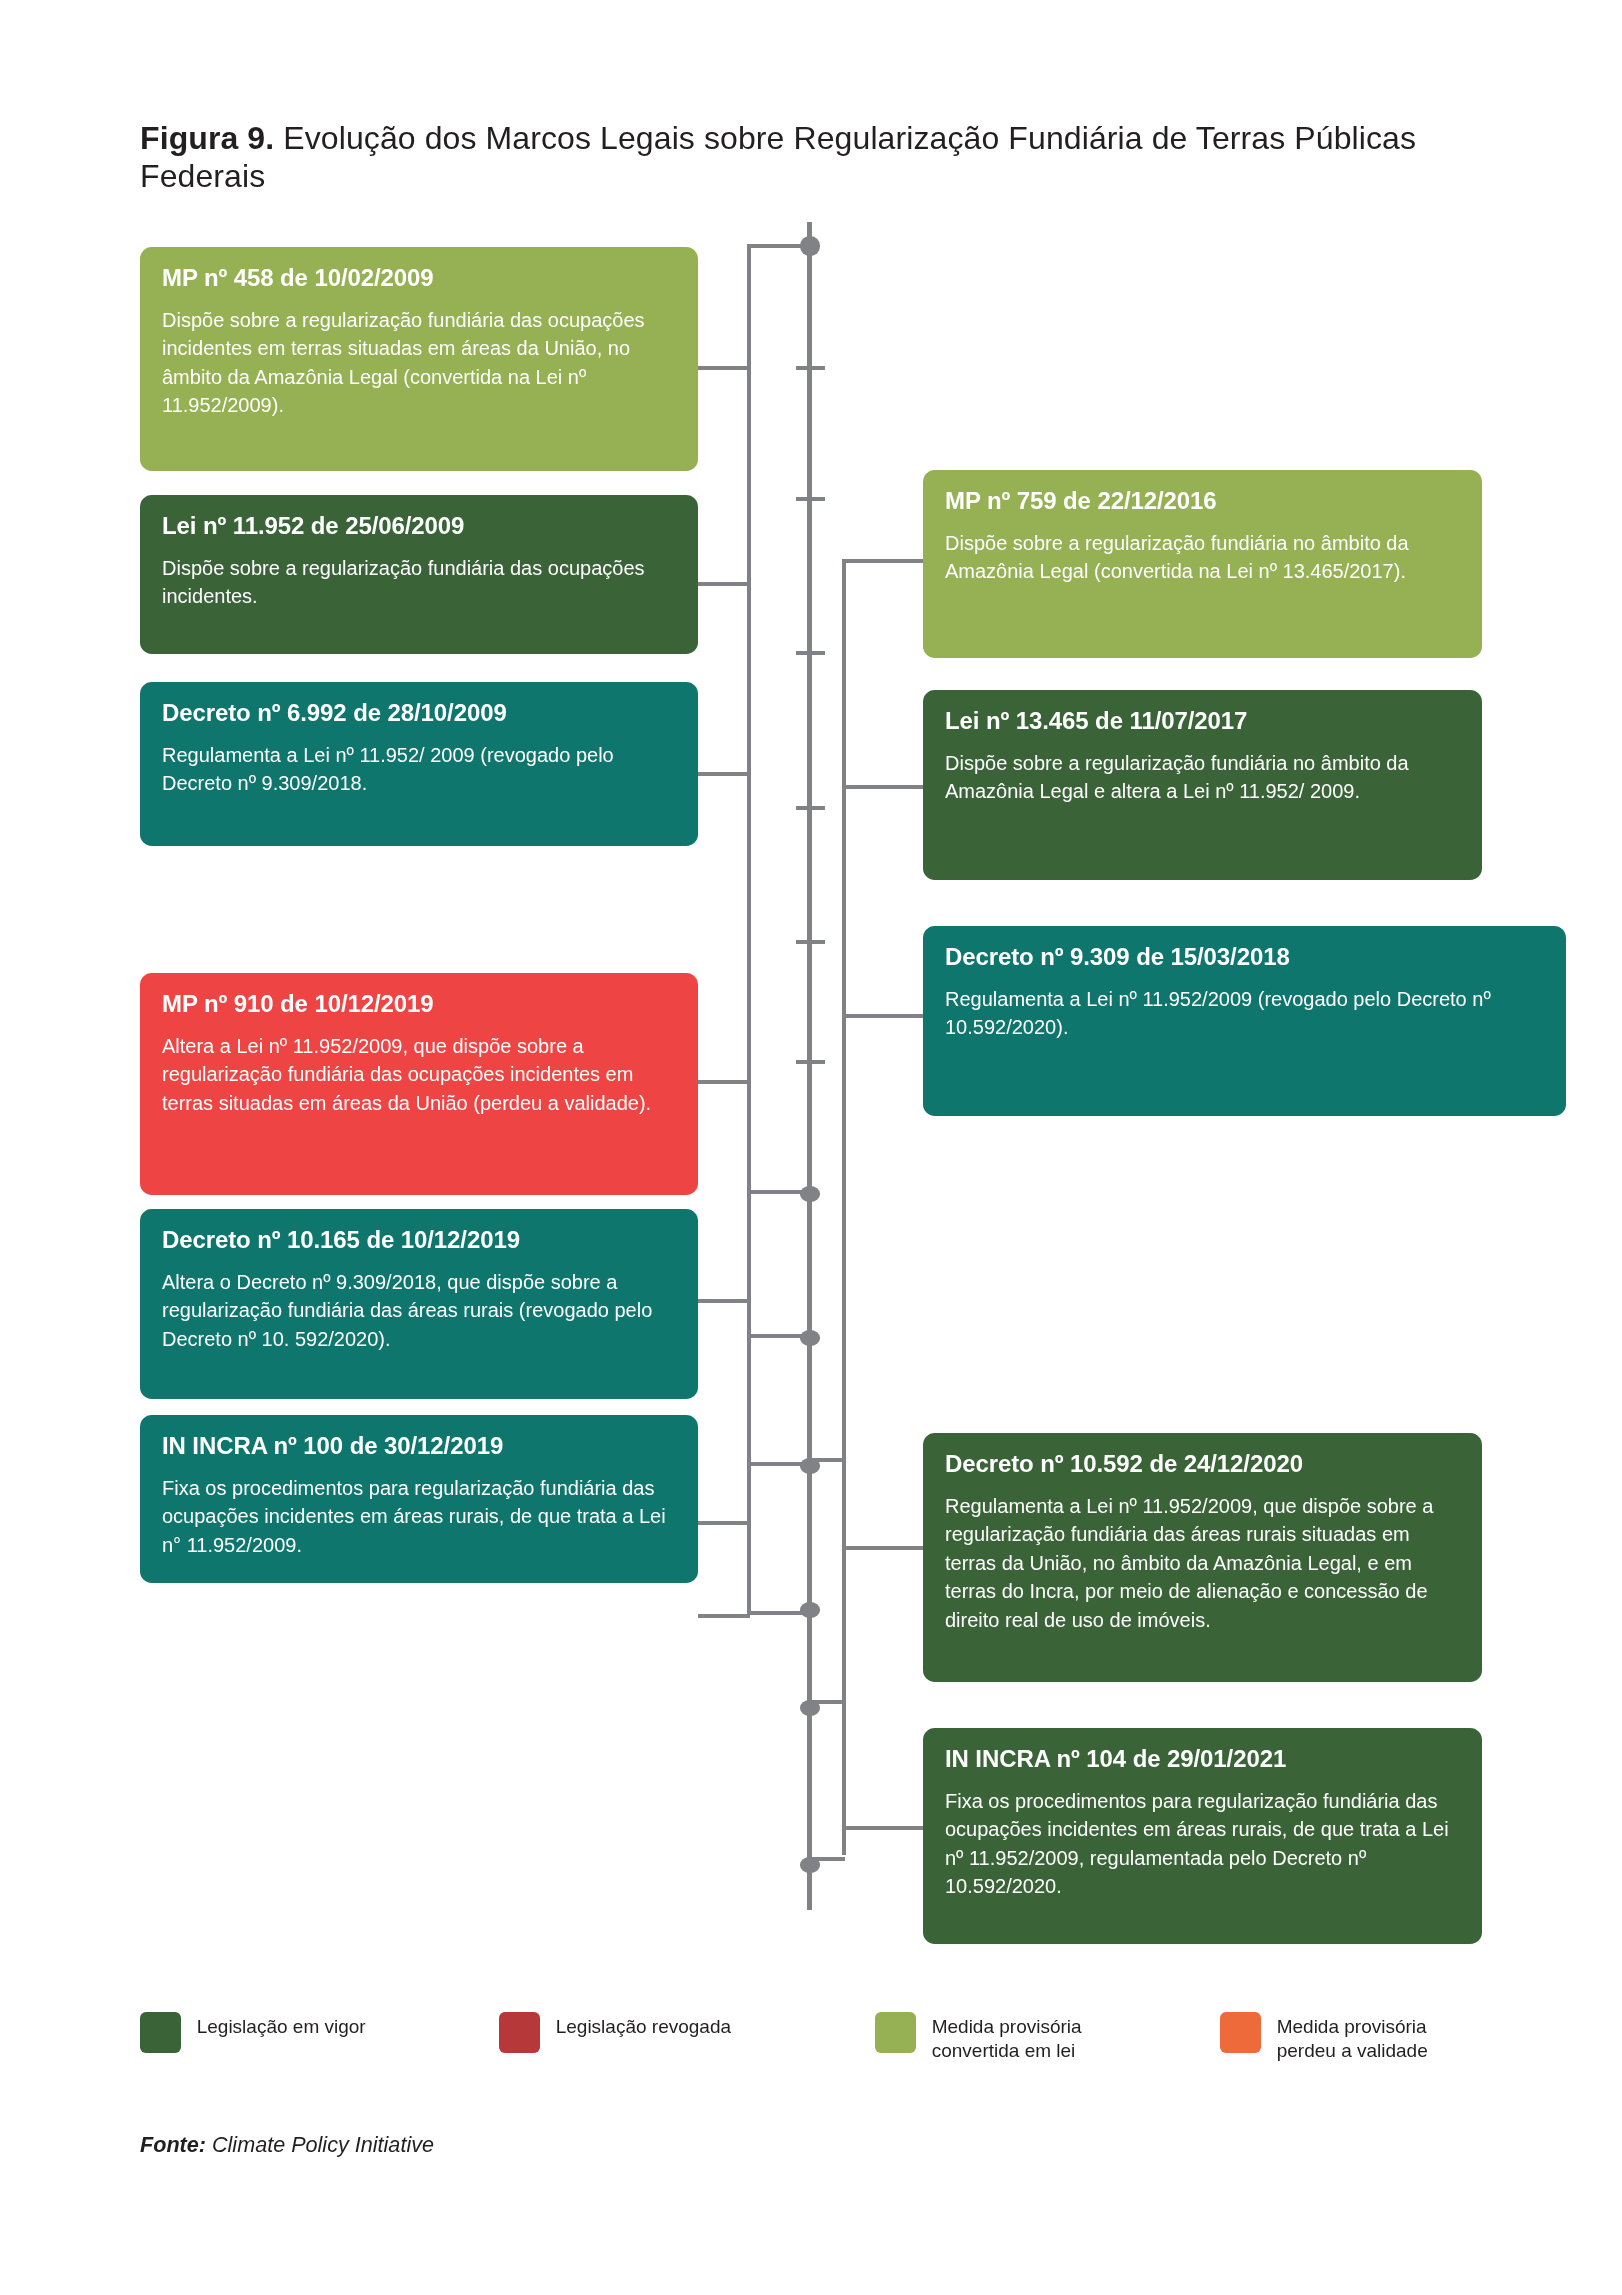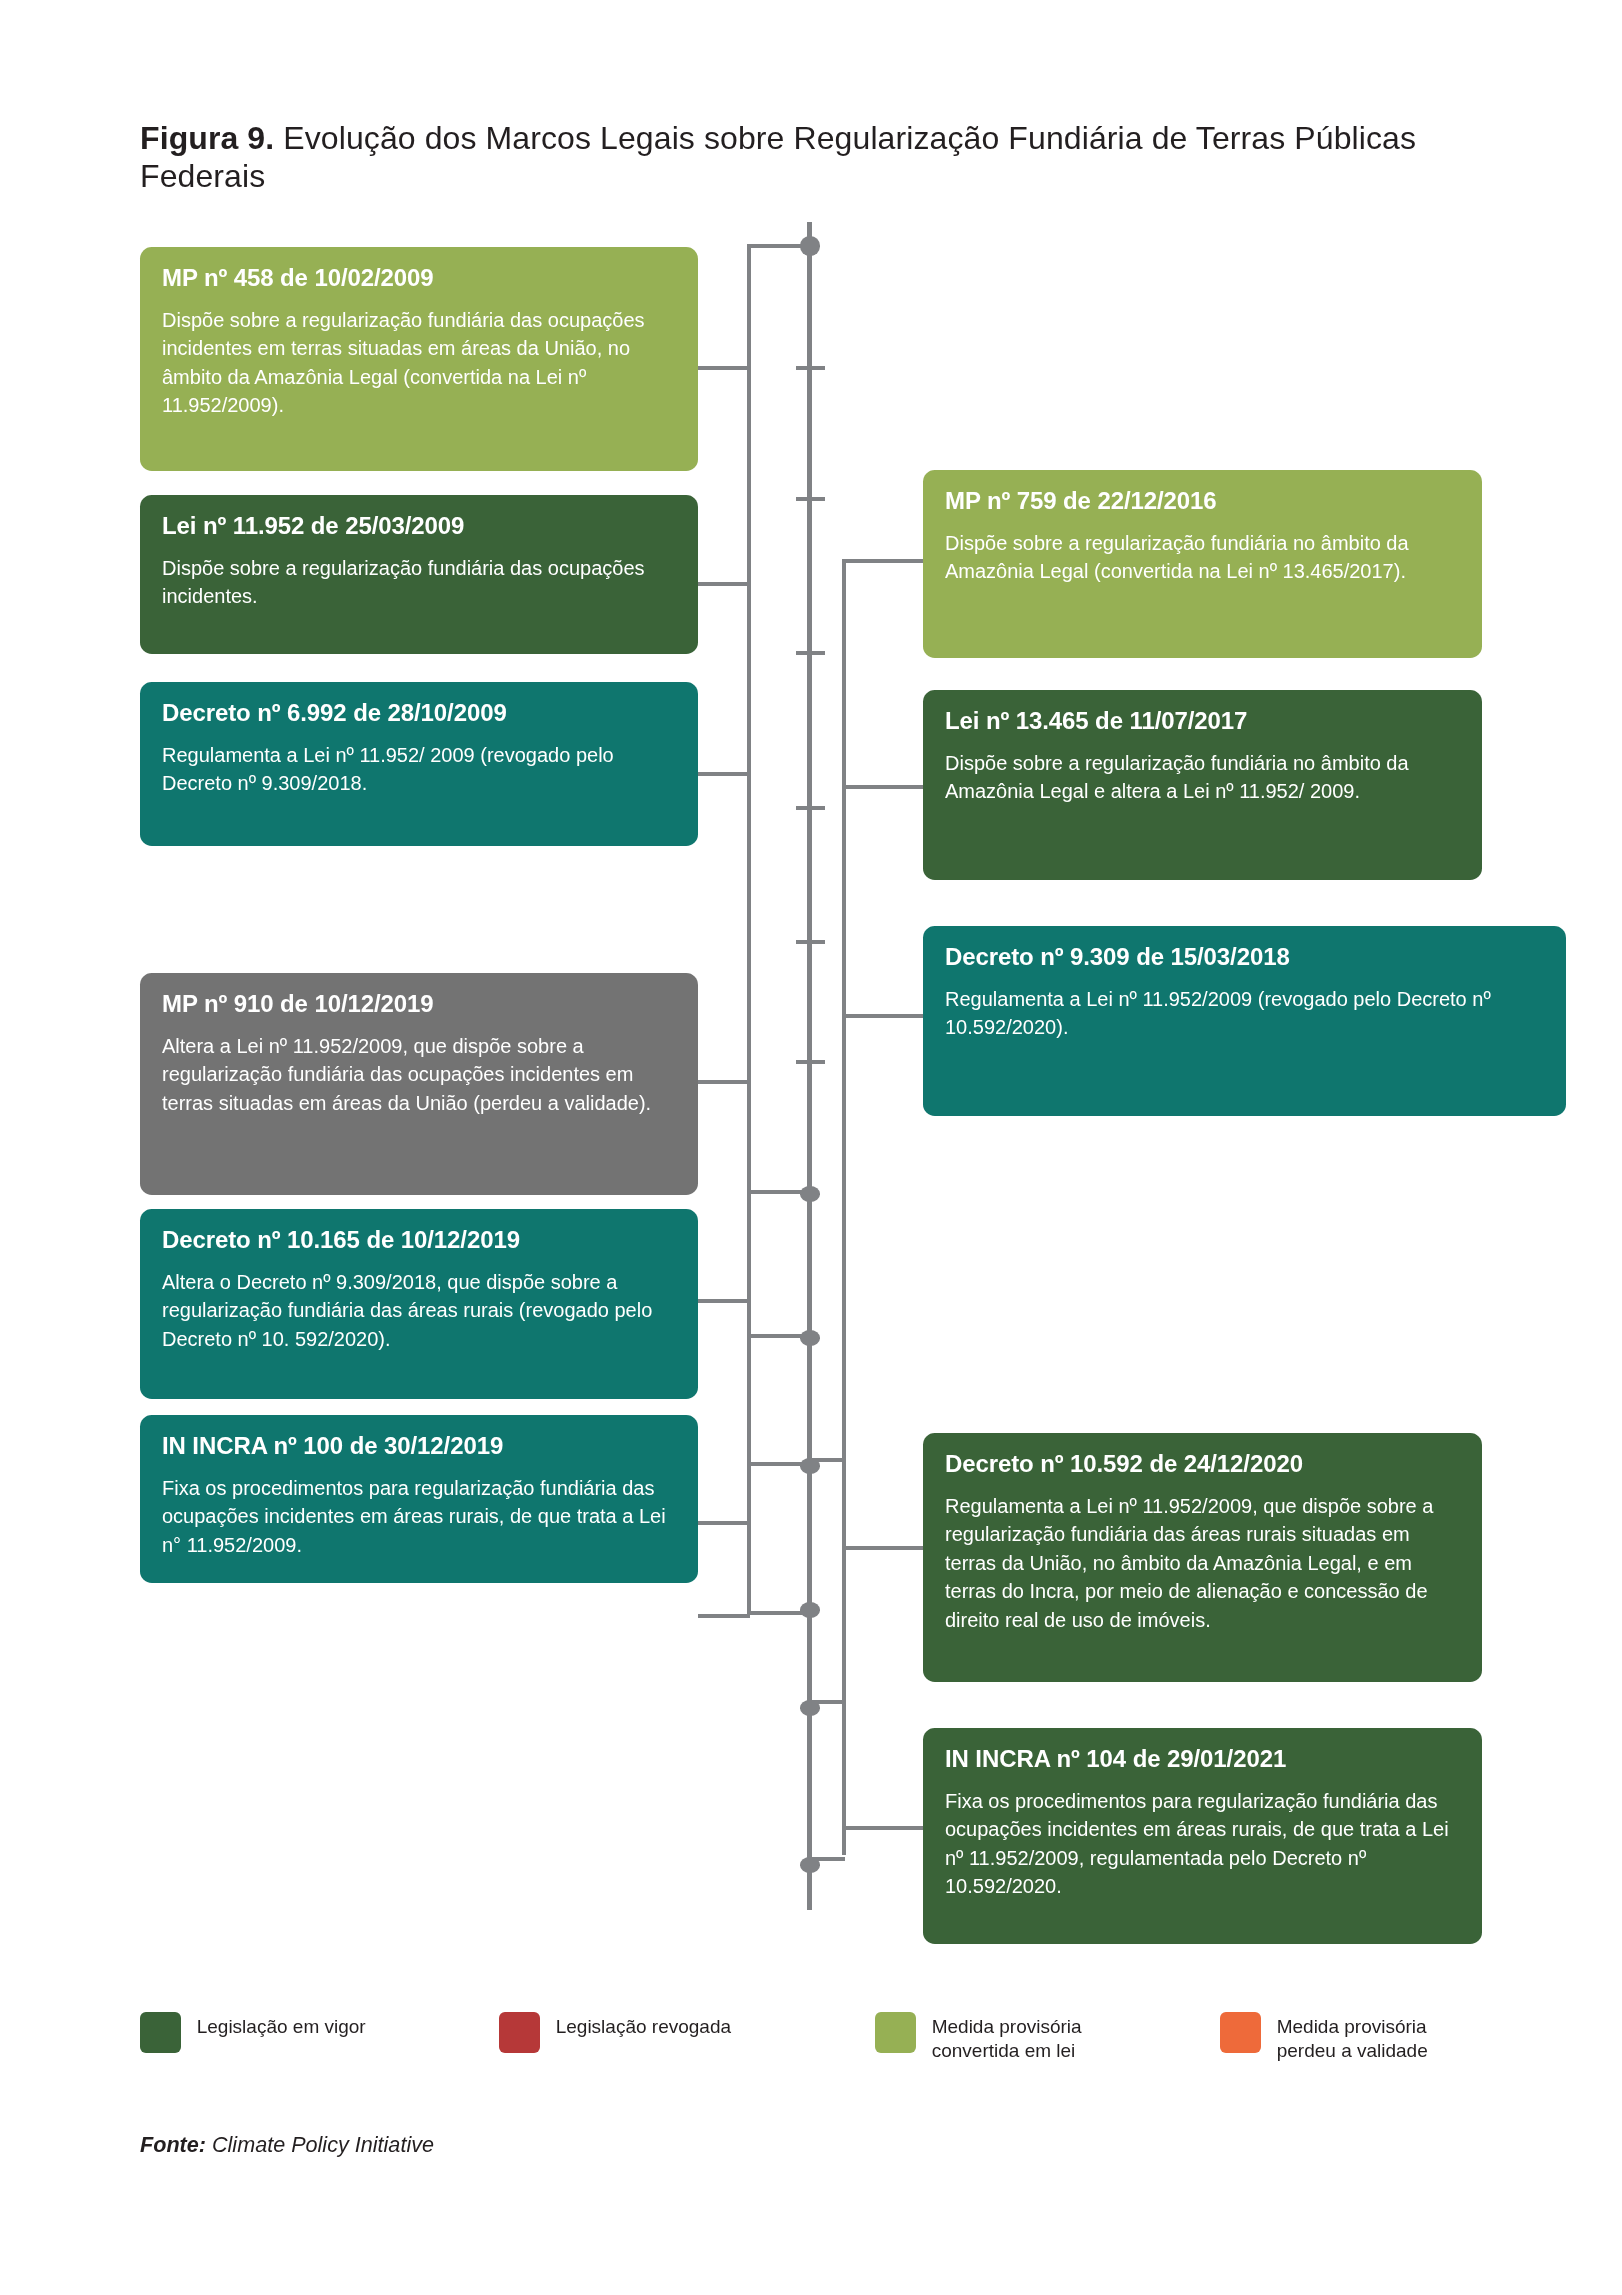--- a/index.html
+++ b/index.html
@@ -31,21 +31,21 @@
   .card .card-title{
     font-size:24px;font-weight:bold;line-height:1.15;margin:0 0 14.4px 0;
     letter-spacing:-0.1px;white-space:nowrap;
   }
   .card .card-body{
     font-size:20px;line-height:1.42;margin:0;font-weight:400;
   }
   .c-green{background:#3a6338;}
   .c-red{background:#0f766e;}
   .c-olive{background:#96b054;}
-  .c-orange{background:#737373;}
+  .c-orange{background:#ef4444;}
 
   
   .legend{position:absolute;left:140px;top:2012px;width:1374px;height:79px;}
   .legend-item{position:absolute;top:0;display:flex;align-items:flex-start;}
   .legend-swatch{width:41px;height:41px;border-radius:5.9px;flex:0 0 auto;}
   .legend-label{
     margin-left:15.7px;font-size:19px;line-height:1.28;color:#231f20;
     white-space:pre-line;padding-top:2.6px;
   }
   .legend-item:nth-child(1){left:0px;}
@@ -114,21 +114,21 @@
   <div class="hline" style="left:842px;top:1826px;width:85px;"></div>
   <div class="rail" style="left:923px;top:559px;height:3.9px;width:3.9px;"></div>
 </div>
 
 <div class="card c-olive" style="left:140px;top:247px;width:558px;height:224px;">
   <p class="card-title">MP nº 458 de 10/02/2009</p>
   <p class="card-body">Dispõe sobre a regularização fundiária das ocupações incidentes em terras situadas em áreas da União, no âmbito da Amazônia Legal (convertida na Lei nº 11.952/2009).</p>
 </div>
 
 <div class="card c-green" style="left:140px;top:495px;width:558px;height:159px;">
-  <p class="card-title">Lei nº 11.952 de 25/03/2009</p>
+  <p class="card-title">Lei nº 11.952 de 25/06/2009</p>
   <p class="card-body">Dispõe sobre a regularização fundiária das ocupações incidentes.</p>
 </div>
 
 <div class="card c-red" style="left:140px;top:682px;width:558px;height:164px;">
   <p class="card-title">Decreto nº 6.992 de 28/10/2009</p>
   <p class="card-body">Regulamenta a Lei nº 11.952/ 2009 (revogado pelo Decreto nº 9.309/2018.</p>
 </div>
 
 <div class="card c-orange" style="left:140px;top:973px;width:558px;height:222px;">
   <p class="card-title">MP nº 910 de 10/12/2019</p>

